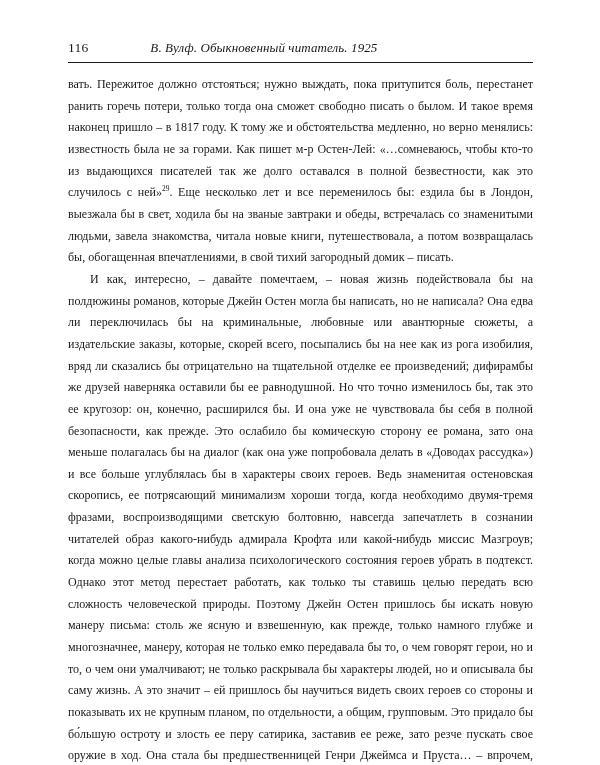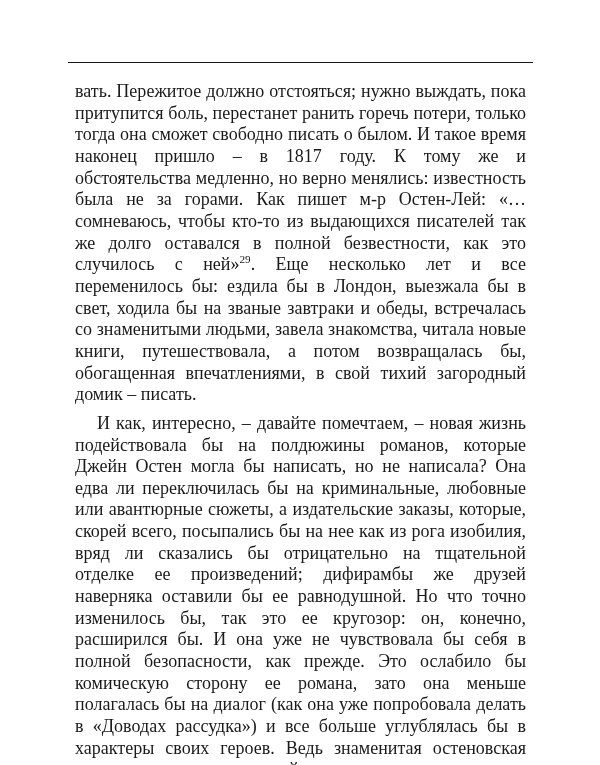--- a/index.html
+++ b/index.html
@@ -59,44 +59,48 @@
   }
 
   
   .textblock {
     position: absolute;
     left: 68px;
     top: 74px;
     width: 465px;
   }
   p.para {
-    margin: 7px;
+    margin: 0;
     text-align: justify;
     text-justify: inter-word;
-    font-size: 18px;
+    font-size: 12px;
     line-height: 21.65px;
     text-indent: 22px;
     hyphens: manual;
     letter-spacing: 0.01px;
     word-spacing: 0.1px;
   }
   p.para.continued {
     text-indent: 0;
   }
   sup {
     font-size: 0.62em;
     vertical-align: super;
     line-height: 0;
   }
 </style>
 </head>
 <body>
 
 <div class="page">
 
+  <div class="page-header">
+    <span class="folio">116</span>
+    <span class="running-title">В. Вулф. Обыкновенный читатель. 1925</span>
+  </div>
   <div class="header-rule"></div>
 
   <div class="textblock">
 
     <p class="para continued"><span>вать. Пережитое должно отстояться; нужно выждать, пока притупится боль, перестанет ранить горечь потери, только тогда она сможет свободно писать о былом. И такое время наконец пришло – в 1817 году. К тому же и обстоятельства медленно, но верно менялись: известность была не за горами. Как пишет м-р Остен-Лей: «…сомневаюсь, чтобы кто-то из выдающихся писателей так же долго оставался в полной безвестности, как это случилось с ней»</span><sup>29</sup><span>. Еще несколько лет и все переменилось бы: ездила бы в Лондон, выезжала бы в свет, ходила бы на званые завтраки и обеды, встречалась со знаменитыми людьми, завела знакомства, читала новые книги, путешествовала, а потом возвращалась бы, обогащенная впечатлениями, в свой тихий загородный домик – писать.</span></p>
 
     <p class="para"><span>И как, интересно, – давайте помечтаем, – новая жизнь подействовала бы на полдюжины романов, которые Джейн Остен могла бы написать, но не написала? Она едва ли переключилась бы на криминальные, любовные или авантюрные сюжеты, а издательские заказы, которые, скорей всего, посыпались бы на нее как из рога изобилия, вряд ли сказались бы отрицательно на тщательной отделке ее произведений; дифирамбы же друзей наверняка оставили бы ее равнодушной. Но что точно изменилось бы, так это ее кругозор: он, конечно, расширился бы. И она уже не чувствовала бы себя в полной безопасности, как прежде. Это ослабило бы комическую сторону ее романа, зато она меньше полагалась бы на диалог (как она уже попробовала делать в «Доводах рассудка») и все больше углублялась бы в характеры своих героев. Ведь знаменитая остеновская скоропись, ее потрясающий минимализм хороши тогда, когда необходимо двумя-тремя фразами, воспроизводящими светскую болтовню, навсегда запечатлеть в сознании читателей образ какого-нибудь адмирала Крофта или какой-нибудь миссис Мазгроув; когда можно целые главы анализа психологического состояния героев убрать в подтекст. Однако этот метод перестает работать, как только ты ставишь целью передать всю сложность человеческой природы. Поэтому Джейн Остен пришлось бы искать новую манеру письма: столь же ясную и взвешенную, как прежде, только намного глубже и многозначнее, манеру, которая не только емко передавала бы то, о чем говорят герои, но и то, о чем они умалчивают; не только раскрывала бы характеры людей, но и описывала бы саму жизнь. А это значит – ей пришлось бы научиться видеть своих героев со стороны и показывать их не крупным планом, по отдельности, а общим, групповым. Это придало бы бо́льшую остроту и злость ее перу сатирика, заставив ее реже, зато резче пускать свое оружие в ход. Она стала бы предшественницей Генри Джеймса и Пруста… – впрочем, довольно. Что толку мечтать, если гениальная писательница, мастер художественного слова, автор бессмертных книг умерла в тот момент, когда «она только-только почувствовала уверенность в успехе»</span></p>
 
   </div>
 

